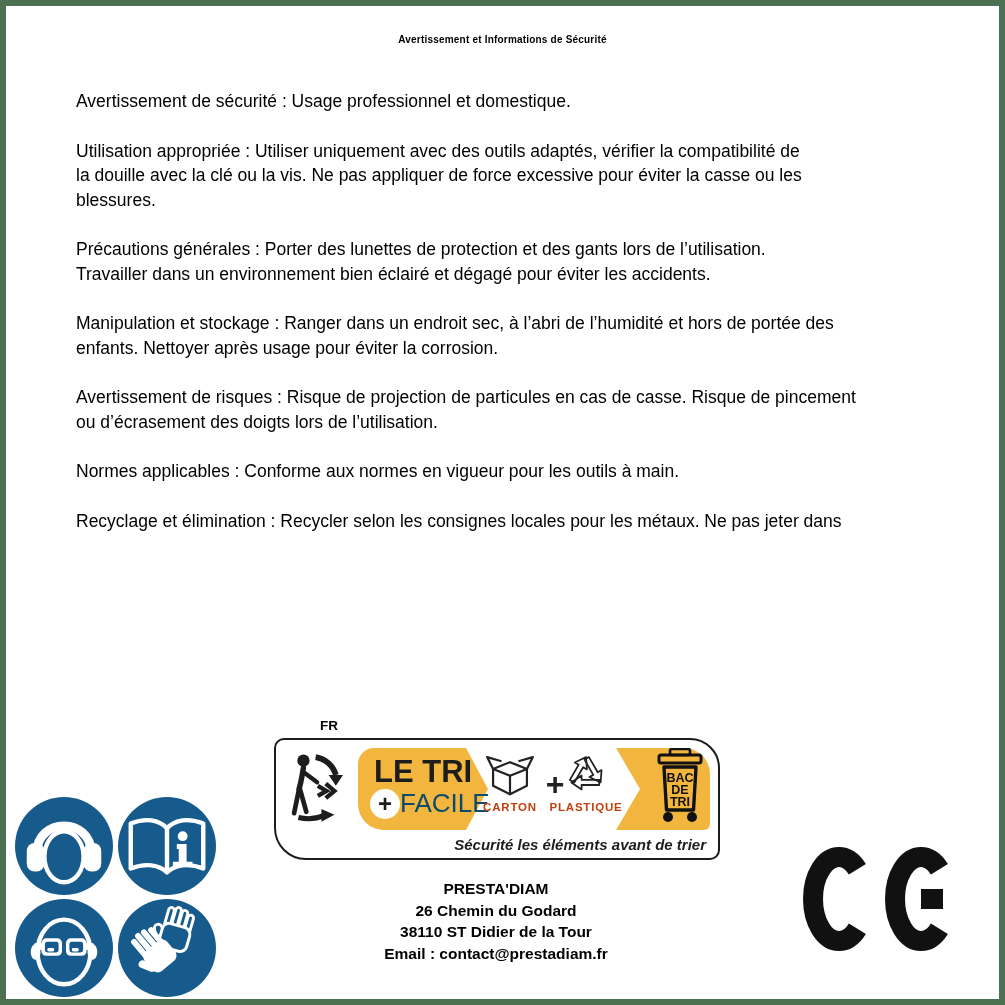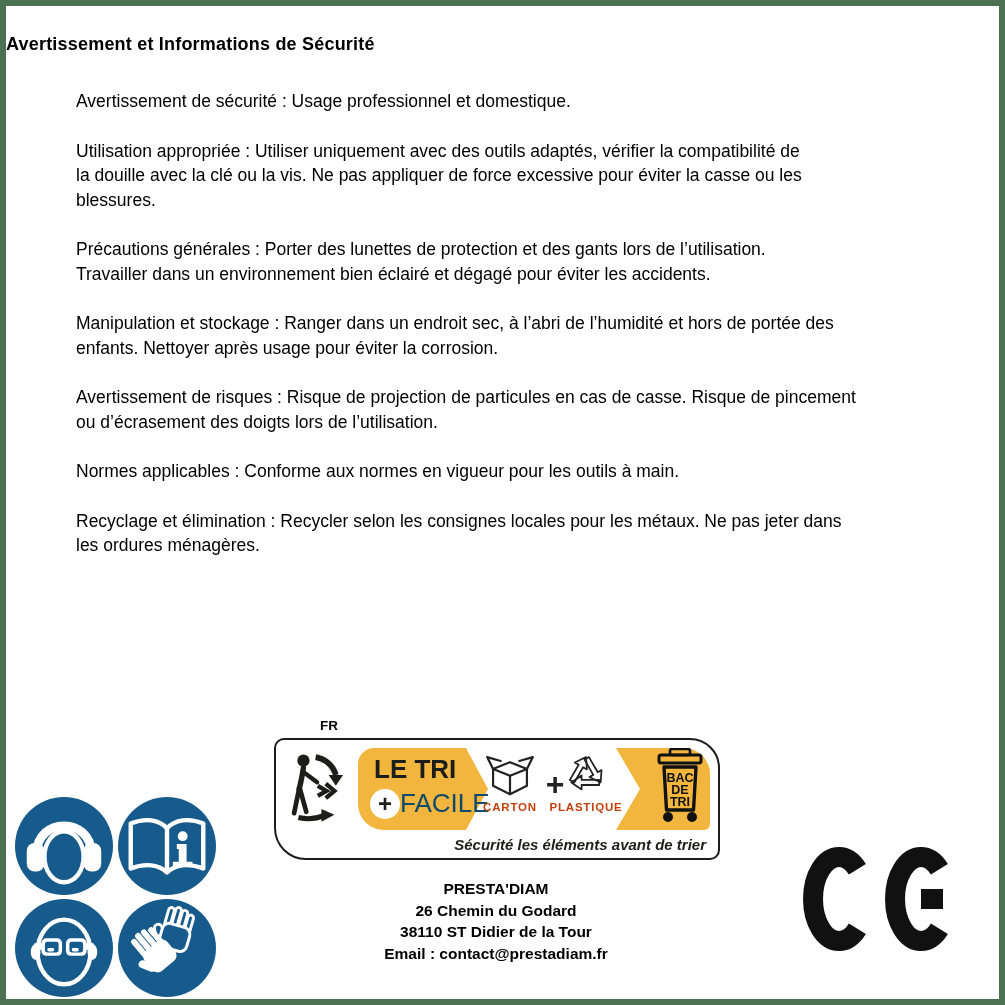--- a/index.html
+++ b/index.html
@@ -2,22 +2,22 @@
 <html><head>
 <meta charset="utf-8">
 <style>
   html,body{margin:0;padding:0;background:#fff;}
   .page{
     position:relative;width:1005px;height:1005px;box-sizing:border-box;
     background:#ffffff;border:6px solid #4C7052;overflow:hidden;
     font-family:"Liberation Sans", sans-serif;color:#000;
   }
   .doc-title{
-    position:absolute;top:28px;left:0;right:0;
-    font-size:18px;font-weight:bold;letter-spacing:.2px;
+    position:absolute;top:28px;left:0;right:0;text-align:center;
+    font-size:10px;font-weight:bold;letter-spacing:.2px;
   }
   .body-text{position:absolute;left:70px;top:82px;font-size:17.5px;line-height:24.5px;}
   .body-text .para{margin:1px 0 25px 0;}
   .body-text .p-line{white-space:nowrap;}
 
   
   .safety-grid{
     position:absolute;left:9px;top:791px;width:201px;height:200px;
     display:grid;grid-template-columns:98px 98px;grid-template-rows:98px 98px;gap:4px 5px;
   }
@@ -29,21 +29,21 @@
   .fr-tag{position:absolute;left:270px;top:712px;font-size:13.5px;font-weight:bold;margin-left:44px;}
   .triman-box{
     position:absolute;left:268px;top:732px;width:446px;height:122px;box-sizing:border-box;
     background:#fff;border:2px solid #1c1c1c;border-radius:10px 30px 10px 32px;
   }
   .tri-band{position:absolute;left:82px;top:8px;width:352px;height:82px;
     background:#F2B63F;border-radius:16px 26px 6px 26px;}
   .tri-chev{position:absolute;left:190px;top:8px;width:174px;height:82px;background:#ffffff;
     clip-path:polygon(0 0,150px 0,100% 50%,150px 100%,0 100%,22px 50%);}
   .triman-icon{position:absolute;left:8px;top:6px;width:72px;height:84px;}
-  .tri-headline{position:absolute;left:98px;top:14px;font-size:26px;font-weight:800;color:#1d1d1b;white-space:nowrap;}
+  .tri-headline{position:absolute;left:98px;top:14px;font-size:31px;font-weight:800;color:#1d1d1b;white-space:nowrap;}
   .tri-plus-row{position:absolute;left:94px;top:48px;display:flex;align-items:center;}
   .tri-plus-circle{width:30px;height:30px;border-radius:50%;background:#fff;
     display:flex;align-items:center;justify-content:center;font-size:24px;font-weight:800;color:#1d1d1b;}
   .tri-facile{font-size:26px;font-weight:400;color:#0c4a6e;}
   .mat-group{position:absolute;top:12px;text-align:center;color:#c2410c;}
   .mat-carton{left:200px;width:68px;}
   .mat-plastique{left:272px;width:76px;}
   .mat-label{font-size:11.5px;font-weight:bold;letter-spacing:.8px;margin-top:1px;}
   .mat-plus{position:absolute;left:268px;top:26px;width:22px;text-align:center;
     font-size:32px;font-weight:800;color:#222;}
@@ -85,21 +85,20 @@
     </div>
     <div class="para">
       <div class="p-line">Avertissement de risques : Risque de projection de particules en cas de casse. Risque de pincement</div>
       <div class="p-line">ou d’écrasement des doigts lors de l’utilisation.</div>
     </div>
     <div class="para">
       <div class="p-line">Normes applicables : Conforme aux normes en vigueur pour les outils à main.</div>
     </div>
     <div class="para">
       <div class="p-line">Recyclage et élimination : Recycler selon les consignes locales pour les métaux. Ne pas jeter dans</div>
-      <div class="p-line">les ordures ménagères.</div>
     </div>
   </div>
 
   <div class="safety-grid">
     <div class="icon-circle">
       <svg viewBox="0 0 100 100">
         <path d="M22,58 C22,20 78,20 78,58" fill="none" stroke="#fff" stroke-width="9"></path>
         <ellipse cx="50" cy="61" rx="20" ry="26" fill="none" stroke="#fff" stroke-width="4.5"></ellipse>
         <rect x="12" y="47" width="18" height="29" rx="8" fill="#fff"></rect>
         <rect x="70" y="47" width="18" height="29" rx="8" fill="#fff"></rect>

